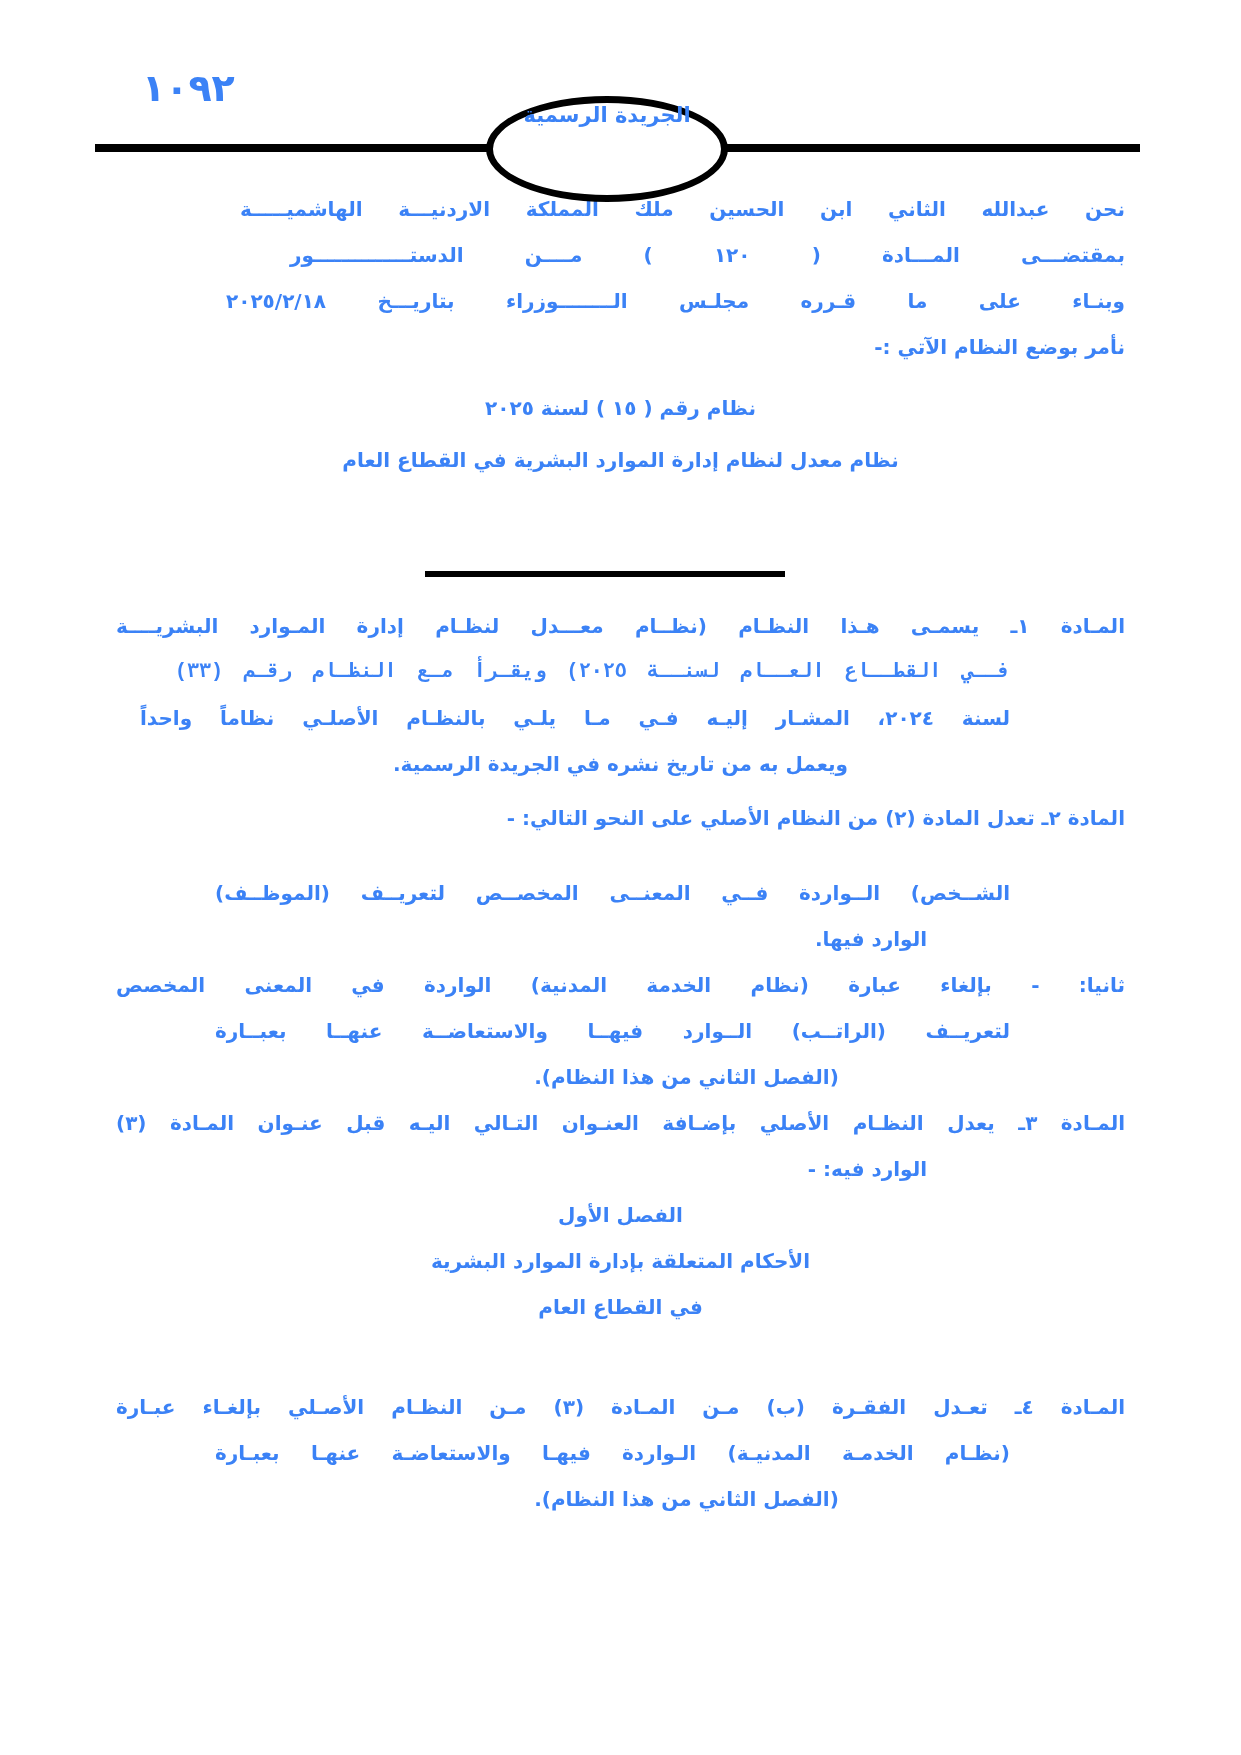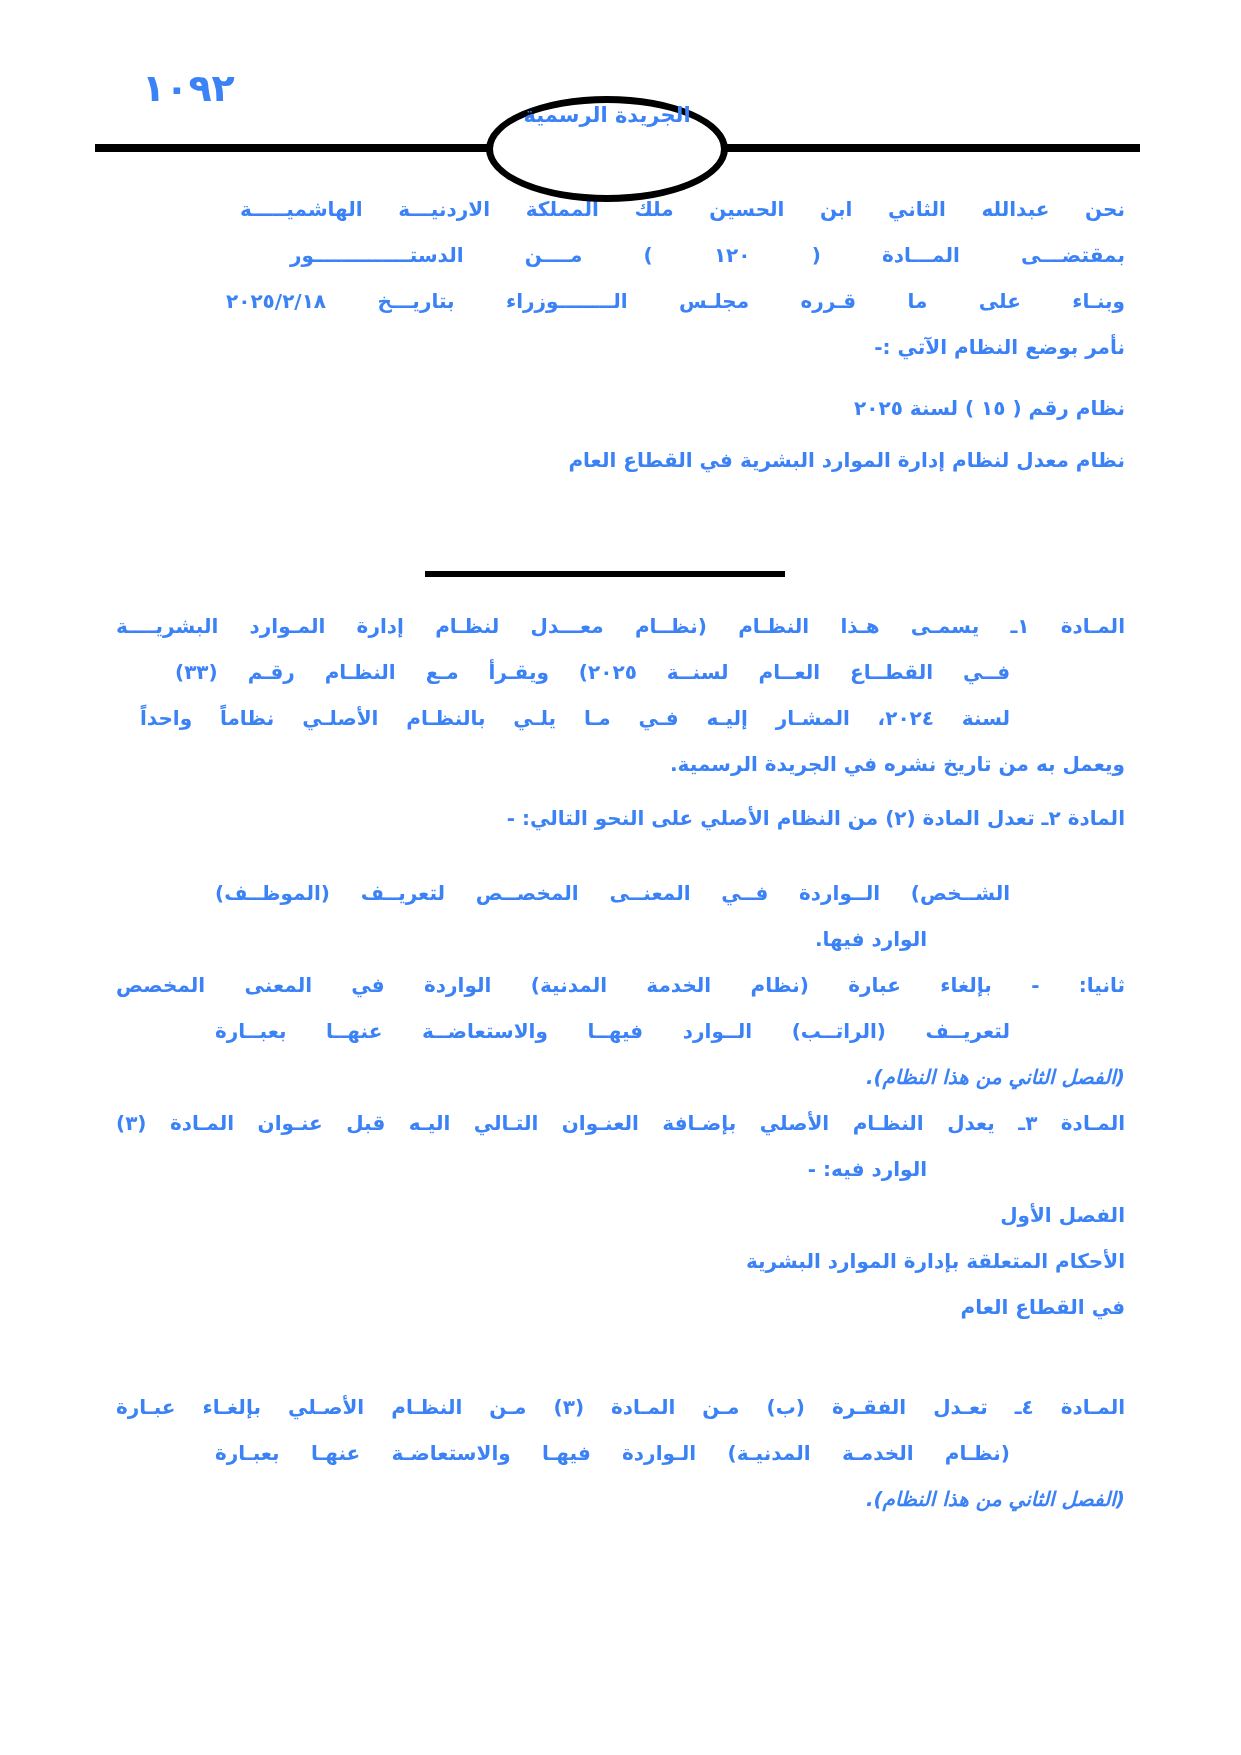--- a/index.html
+++ b/index.html
@@ -57,31 +57,31 @@
     right: 116px;
     width: 1009px;
   }
   .ln {
     line-height: 46px;
     font-size: 20px;
     white-space: normal;
   }
   .j  { text-align: justify; text-align-last: justify; }
   .r  { text-align: right; }
-  .c  { }
+  .c  { text-align: center; }
 
   .pre1 { padding-left: 124px; }
   .pre2 { padding-left: 174px; }
   .pre3 { padding-left: 110px; }
 
-  .cont   { padding-right: 115px; padding-left: 59px; }  
+  .cont   { padding-right: 115px; padding-left: 59px; font-family: Liberation Mono, monospace; }  
   .cont2  { padding-right: 115px; padding-left: 99px; }
   .cont3  { padding-right: 115px; padding-left: 24px; }
   .tailr  { padding-right: 198px; }                       
-  .tailc  { padding-left: 132px; font-style: italic; }                        
+  .tailc  { padding-left: 132px; }                        
 
   .sp15 { height: 15px; }
   .sp6  { height: 6px; }
   .sp8  { height: 8px; }
   .sp26 { height: 26px; }
   .sp29 { height: 29px; }
   .sp54 { height: 54px; }
 
   .title-divider {
     width: 360px;

